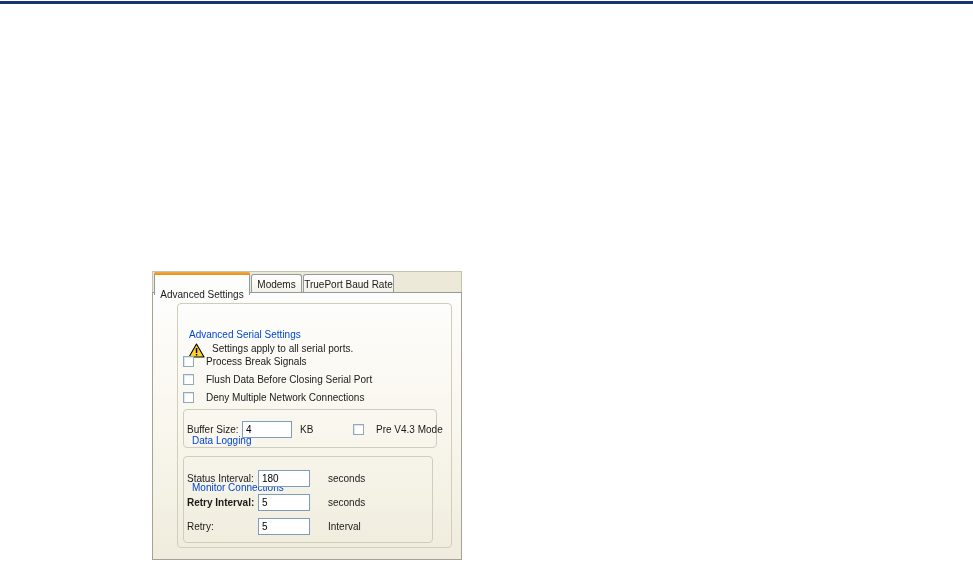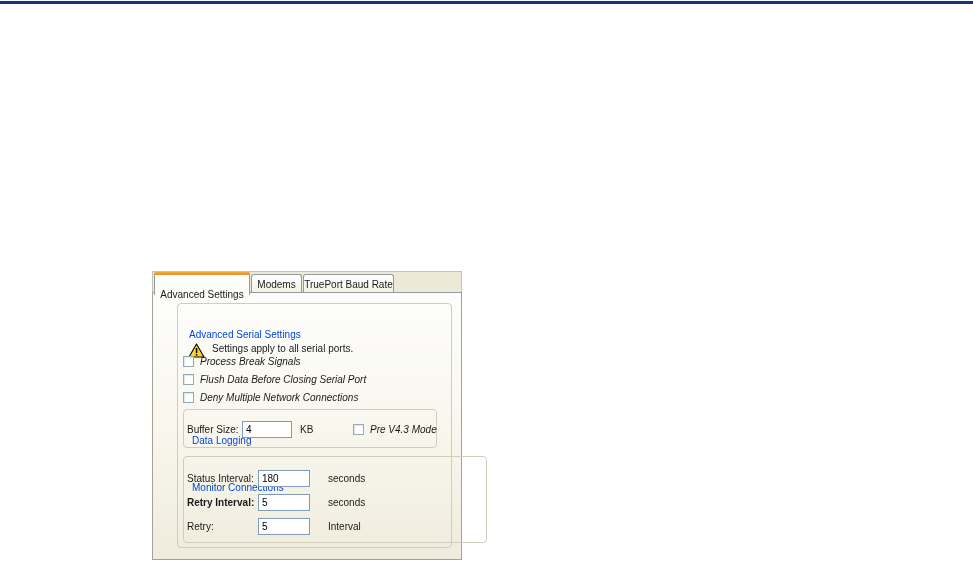--- a/index.html
+++ b/index.html
@@ -27,29 +27,29 @@
 
   .content { position:absolute; left:0; top:0; width:100%; height:100%; z-index:2; }
 
   
   .groupbox { position:absolute; border:1px solid #d0cdba; border-radius:4px; }
   .group-label { position:absolute; top:-7px; left:8px; padding:0 3px; color:#0046d5; white-space:nowrap;margin-top:32px; }
   .g-outer   { left:25px; top:32px;  width:275px; height:245px; }
   .g-outer   > .group-label { background:#fdfdfc; }
   .g-data    { left:31px; top:138px; width:254px; height:39px; }
   .g-data    > .group-label { background:#f9f7ef; left:5px; }
-  .g-monitor { left:31px; top:185px; width:304px; height:87px; }
+  .g-monitor { left:31px; top:185px; width:250px; height:87px; }
   .g-monitor > .group-label { background:#f6f3e8; left:5px; }
 
   .abs { position:absolute; white-space:nowrap; }
 
   
   .checkbox { display:inline-block; width:11px; height:11px; background:#ffffff;
               border:1px solid #94a9b8; box-shadow:inset 1px 1px 1px rgba(160,180,200,.35); cursor:pointer; }
-  .cb-row { position:absolute; left:31px; display:flex; align-items:center; gap:6px; height:13px;font-style:italic; }
+  .cb-row { position:absolute; left:31px; display:flex; align-items:center; gap:12px; height:13px; }
   .txtbox { position:absolute; height:17px; border:1px solid #7f9db9; background:#ffffff;
             font-family:"Liberation Sans", sans-serif; font-size:10px; padding:1px 3px; }
   .warn-row { position:absolute; left:36px; top:72px; display:flex; align-items:flex-start; gap:7px; }
 </style>
 </head>
 <body>
 
 <div class="topbar"></div>
 
 <div class="tab-control">

